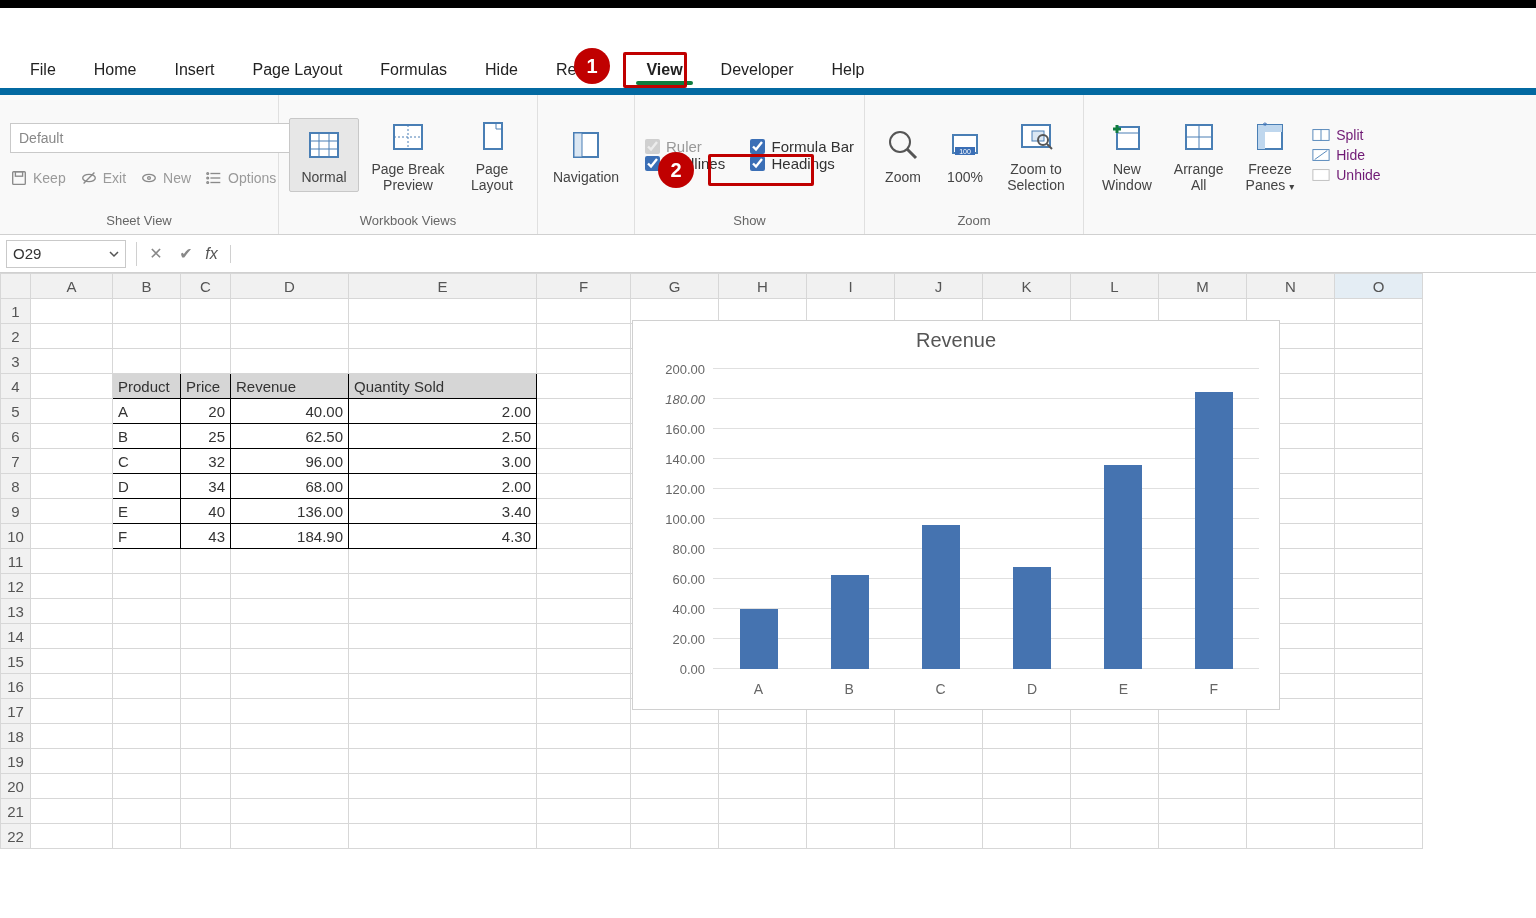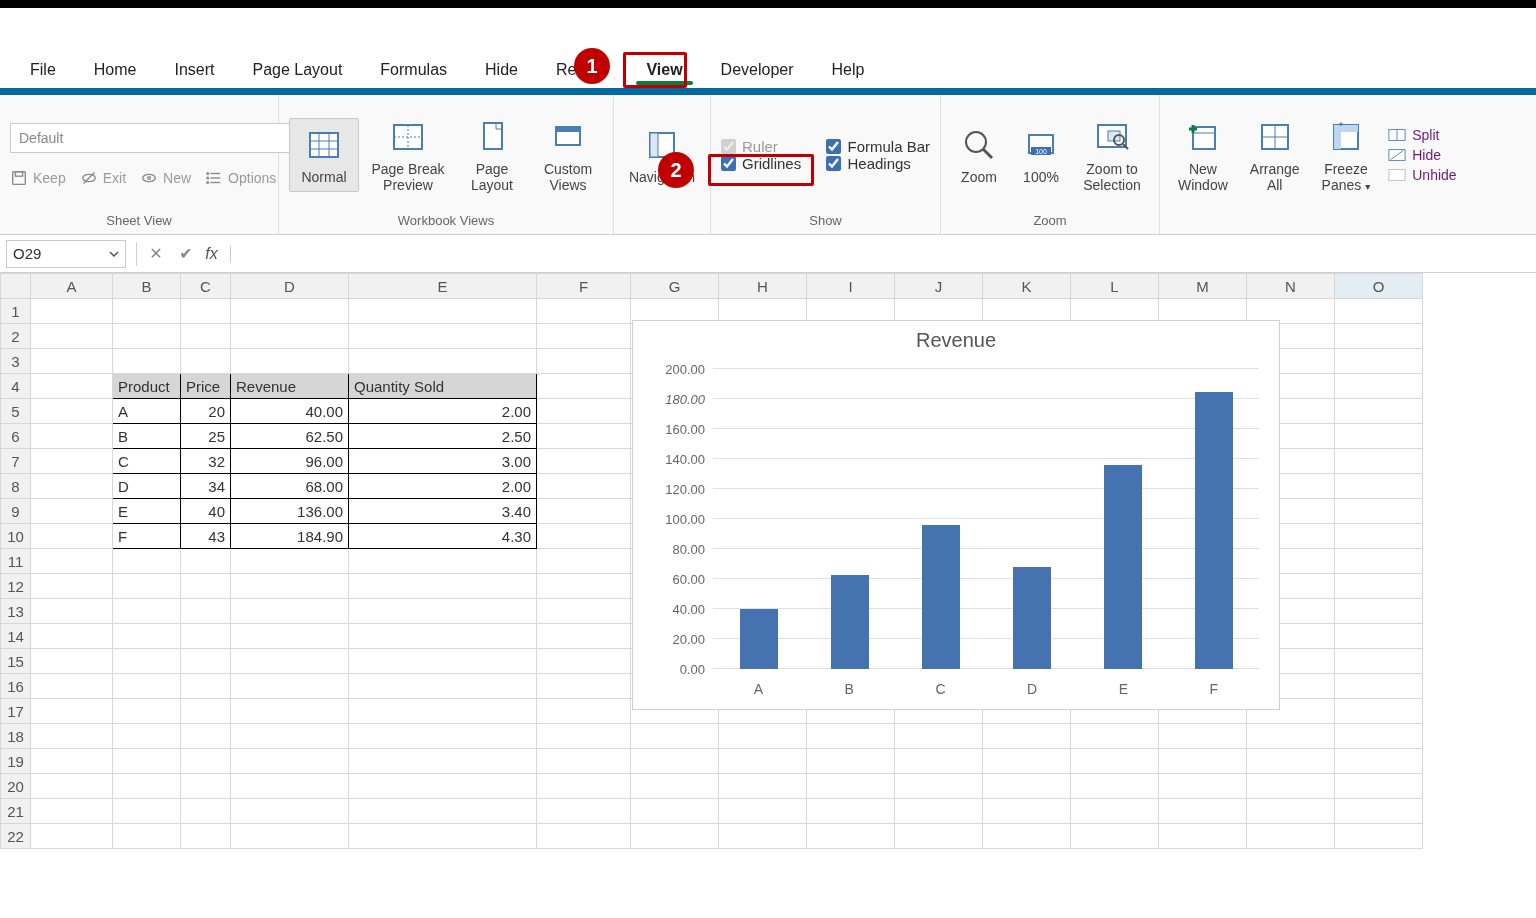--- a/index.html
+++ b/index.html
@@ -166,27 +166,20 @@
               <line x1="6" y1="20" x2="34" y2="20" stroke="#4a7fb5" stroke-dasharray="2 2"></line>
             </svg>
         <span style="text-align:center; line-height:1.15">Page Break Preview</span>
       </div>
       <div class="wb-item">
         <svg viewBox="0 0 40 40">
               <rect x="12" y="6" width="18" height="26" fill="#fff" stroke="#4a7fb5" stroke-width="2"></rect>
               <polyline points="24 6 24 12 30 12" fill="none" stroke="#4a7fb5"></polyline>
             </svg>
         <span style="text-align:center; line-height:1.15">Page Layout</span>
-      </div>
-      <div class="wb-item">
-        <svg viewBox="0 0 40 40">
-              <rect x="8" y="10" width="24" height="18" fill="#fff" stroke="#4a7fb5" stroke-width="2"></rect>
-              <rect x="8" y="10" width="24" height="5" fill="#4a7fb5"></rect>
-            </svg>
-        <span style="text-align:center; line-height:1.15">Custom Views</span>
       </div>
     </div>
     <div class="group-label">Workbook Views</div>
   </div>
 
   <div class="group">
     <div class="group-body">
       <div class="wb-item" style="width:76px">
         <svg viewBox="0 0 40 40">
               <rect x="8" y="8" width="24" height="24" fill="#fff" stroke="#4a7fb5" stroke-width="2"></rect>

